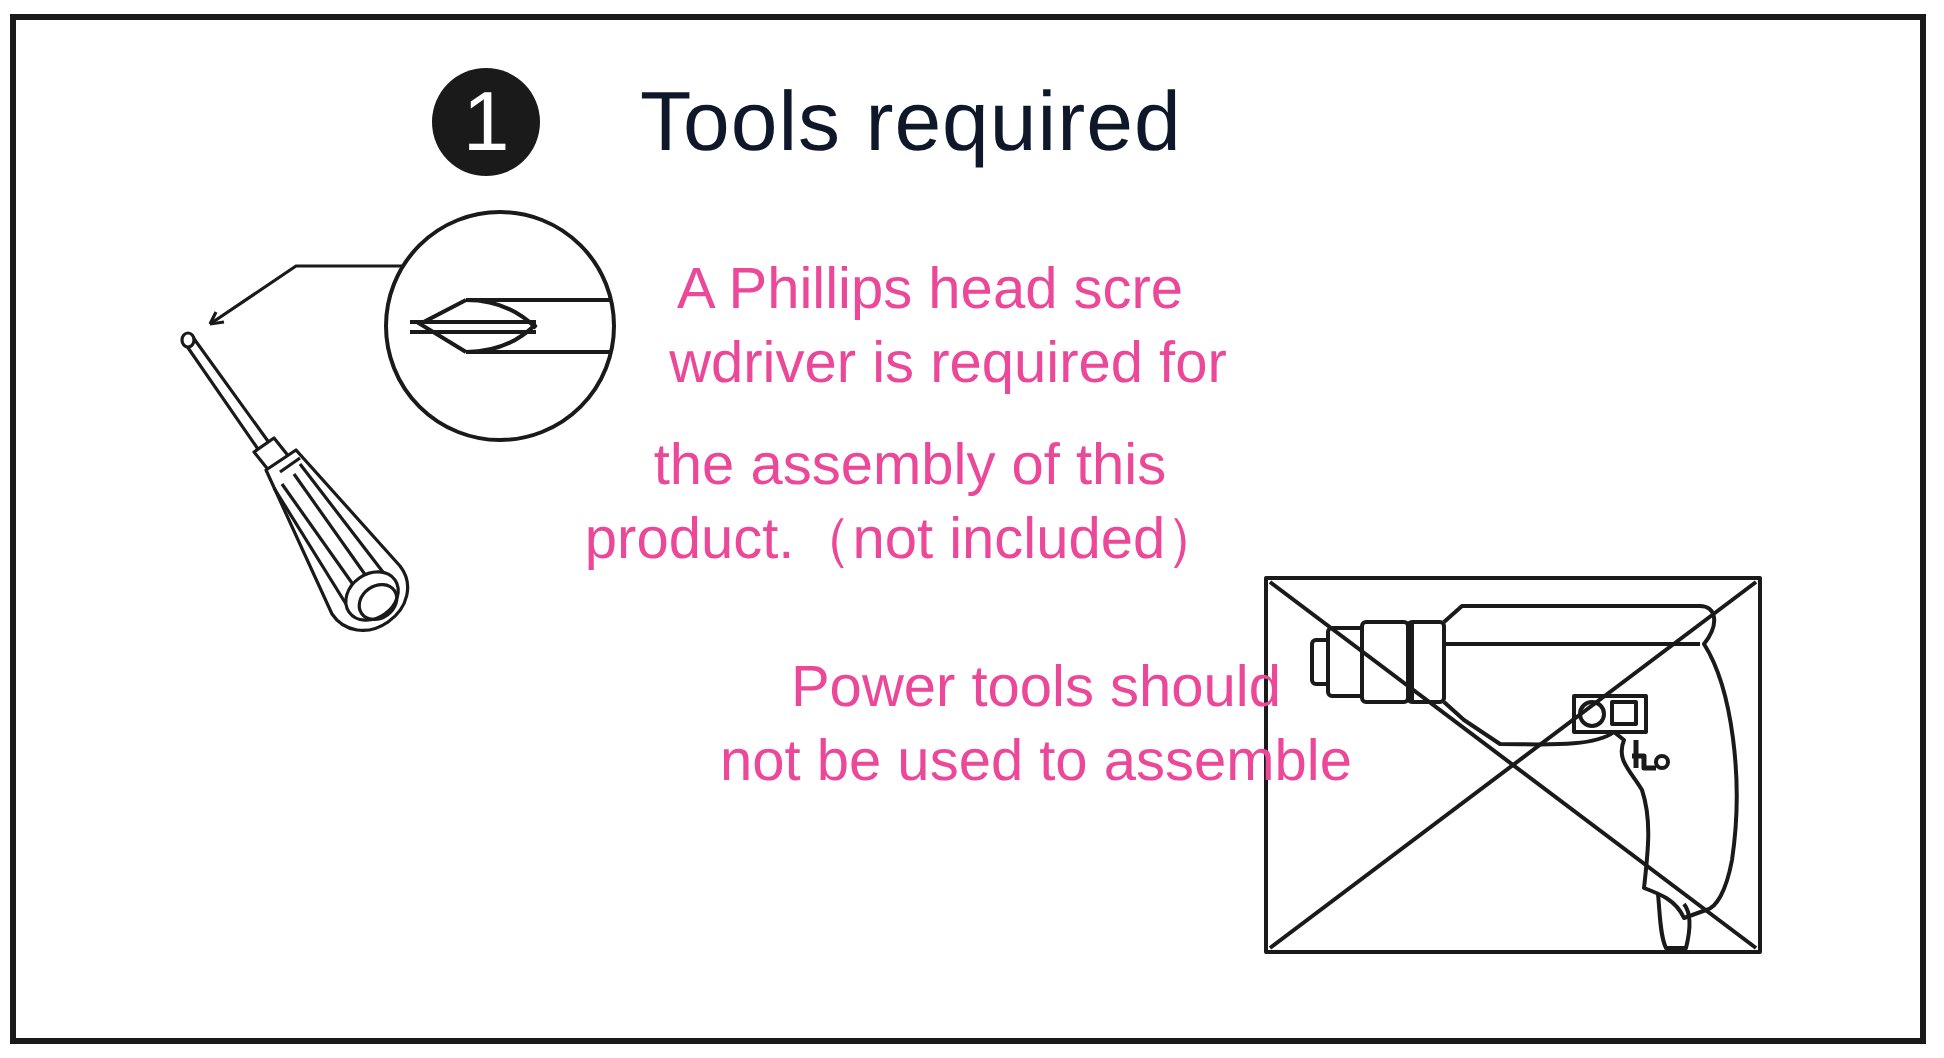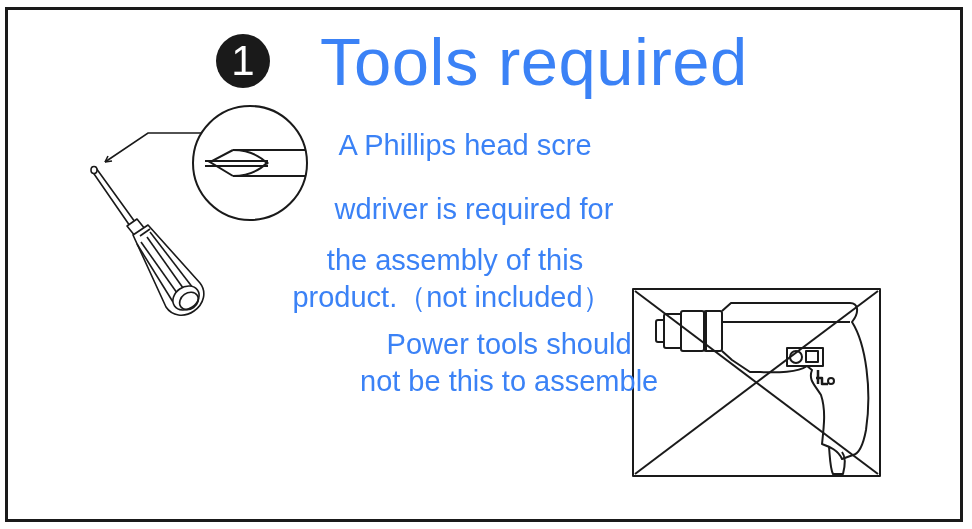--- a/index.html
+++ b/index.html
@@ -4,26 +4,26 @@
 <style>
   html, body { margin:0; padding:0; background:#ffffff; }
   body { width:972px; height:529px; position:relative; overflow:hidden;
          font-family:"Liberation Sans", sans-serif; color:#1a1a1a; }
   .frame { position:absolute; left:5px; top:7px; width:952px; height:509px;
            border:3px solid #1a1a1a; box-sizing:content-box; }
   .title-row { position:absolute; left:216px; top:26px; height:70px; display:flex; align-items:center; }
   .step-badge { width:54px; height:54px; border-radius:50%; background:#1a1a1a; color:#fff;
                 display:flex; align-items:center; justify-content:center;
                 font-size:42px; line-height:1; }
-  .title { margin-left:50px; font-size:67px; line-height:1; color:#3b82f6; letter-spacing:0.5px; }
-  .desc { position:absolute; font-size:29px; line-height:37px; color:#3b82f6; }
+  .title { margin-left:50px; font-size:42px; line-height:1; color:#0f172a; letter-spacing:0.5px; }
+  .desc { position:absolute; font-size:29px; line-height:37px; color:#ec4899; }
   .desc span { display:block; white-space:pre; }
   .phillips { left:272px; top:127px; width:360px; text-align:center; }
   .phillips span:nth-child(1){ padding-left:26px; }
-  .phillips span:nth-child(2){ padding-left:44px;margin-top:27px; }
+  .phillips span:nth-child(2){ padding-left:44px; }
   .phillips span:nth-child(3){ padding-left:6px;margin-top:14px; }
   .power { left:360px; top:326px; text-align:center; }
   svg.art { position:absolute; left:0; top:0; }
 </style>
 </head>
 <body>
 
 <div class="frame"></div>
 
 <div class="title-row">
@@ -94,14 +94,14 @@
 
 <div class="desc phillips">
   <span>A Phillips head scre</span>
   <span>wdriver is required for</span>
   <span>the assembly of this</span>
   <span>product.（not included）</span>
 </div>
 
 <div class="desc power">
   <span>Power tools should</span>
-  <span>not be this to assemble</span>
+  <span>not be used to assemble</span>
 </div>
 
 </body></html>

